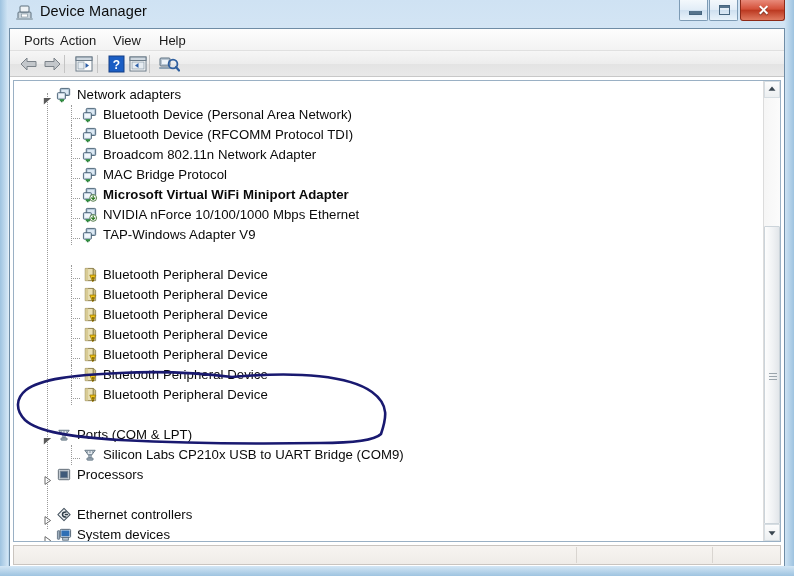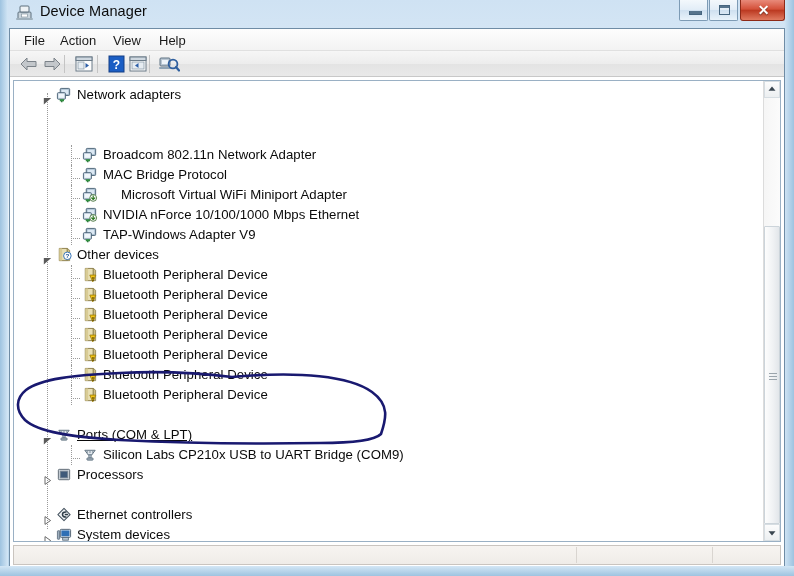--- a/index.html
+++ b/index.html
@@ -121,21 +121,21 @@
       <div class="glyph-max"></div>
     </div>
     <div class="cbtn" id="btn-close">
       <div class="glyph-x">✕</div>
     </div>
   </div>
 
   <div id="client">
 
     <div id="menubar">
-        <div class="menu-item" style="left: 8px;">File</div>
+        <div class="menu-item" style="left: 8px;">Ports</div>
         <div class="menu-item" style="left: 44px;">Action</div>
         <div class="menu-item" style="left: 97px;">View</div>
         <div class="menu-item" style="left: 143px;">Help</div>
       </div>
 
     <div id="toolbar">
         <div class="tbsep" style="left: 54px;"></div>
         <div class="tbsep" style="left: 87px;"></div>
         <div class="tbsep" style="left: 139px;"></div>
         <div class="tb" style="left: 8px;"><span><svg viewBox="0 0 22 20" width="22" height="20">
@@ -179,20 +179,46 @@
             <span class="ico" style="left: 42px;"><svg viewBox="0 0 16 17" width="16" height="16">
                 <rect x="4" y="1.5" width="10" height="7.5" rx="1" fill="#9fb6c9" stroke="#4d6477" stroke-width="1"></rect>
                 <rect x="5.3" y="2.8" width="7.4" height="4.8" fill="#dbe8f3"></rect>
                 <rect x="1" y="6" width="8.5" height="7" rx="1" fill="#c3d3e0" stroke="#4d6477" stroke-width="1"></rect>
                 <rect x="2.2" y="7.2" width="6.1" height="4.3" fill="#f0f6fb"></rect>
                 <path d="M3.5 13 L8 13 L8 15.2 L3.5 15.2 Z" fill="#2f8f3f"></path>
                 <rect x="4.8" y="15" width="1.6" height="1.2" fill="#1f6b2c"></rect>
               </svg></span>
             <span class="rowlabel" style="left: 63px;">Network adapters</span>
           </div>
+          <div class="row" style="top: 24px;">
+            <div class="guide" style="left: 57px; top: 0px; height: 20px;"></div>
+            <div class="hguide" style="left: 57px; top: 13px; width: 9px;"></div>
+            <span class="ico" style="left: 68px;"><svg viewBox="0 0 16 17" width="16" height="16">
+                <rect x="4" y="1.5" width="10" height="7.5" rx="1" fill="#9fb6c9" stroke="#4d6477" stroke-width="1"></rect>
+                <rect x="5.3" y="2.8" width="7.4" height="4.8" fill="#dbe8f3"></rect>
+                <rect x="1" y="6" width="8.5" height="7" rx="1" fill="#c3d3e0" stroke="#4d6477" stroke-width="1"></rect>
+                <rect x="2.2" y="7.2" width="6.1" height="4.3" fill="#f0f6fb"></rect>
+                <path d="M3.5 13 L8 13 L8 15.2 L3.5 15.2 Z" fill="#2f8f3f"></path>
+                <rect x="4.8" y="15" width="1.6" height="1.2" fill="#1f6b2c"></rect>
+              </svg></span>
+            <span class="rowlabel" style="left: 89px;">Bluetooth Device (Personal Area Network)</span>
+          </div>
+          <div class="row" style="top: 44px;">
+            <div class="guide" style="left: 57px; top: 0px; height: 20px;"></div>
+            <div class="hguide" style="left: 57px; top: 13px; width: 9px;"></div>
+            <span class="ico" style="left: 68px;"><svg viewBox="0 0 16 17" width="16" height="16">
+                <rect x="4" y="1.5" width="10" height="7.5" rx="1" fill="#9fb6c9" stroke="#4d6477" stroke-width="1"></rect>
+                <rect x="5.3" y="2.8" width="7.4" height="4.8" fill="#dbe8f3"></rect>
+                <rect x="1" y="6" width="8.5" height="7" rx="1" fill="#c3d3e0" stroke="#4d6477" stroke-width="1"></rect>
+                <rect x="2.2" y="7.2" width="6.1" height="4.3" fill="#f0f6fb"></rect>
+                <path d="M3.5 13 L8 13 L8 15.2 L3.5 15.2 Z" fill="#2f8f3f"></path>
+                <rect x="4.8" y="15" width="1.6" height="1.2" fill="#1f6b2c"></rect>
+              </svg></span>
+            <span class="rowlabel" style="left: 89px;">Bluetooth Device (RFCOMM Protocol TDI)</span>
+          </div>
           <div class="row" style="top: 64px;">
             <div class="guide" style="left: 57px; top: 0px; height: 20px;"></div>
             <div class="hguide" style="left: 57px; top: 13px; width: 9px;"></div>
             <span class="ico" style="left: 68px;"><svg viewBox="0 0 16 17" width="16" height="16">
                 <rect x="4" y="1.5" width="10" height="7.5" rx="1" fill="#9fb6c9" stroke="#4d6477" stroke-width="1"></rect>
                 <rect x="5.3" y="2.8" width="7.4" height="4.8" fill="#dbe8f3"></rect>
                 <rect x="1" y="6" width="8.5" height="7" rx="1" fill="#c3d3e0" stroke="#4d6477" stroke-width="1"></rect>
                 <rect x="2.2" y="7.2" width="6.1" height="4.3" fill="#f0f6fb"></rect>
                 <path d="M3.5 13 L8 13 L8 15.2 L3.5 15.2 Z" fill="#2f8f3f"></path>
                 <rect x="4.8" y="15" width="1.6" height="1.2" fill="#1f6b2c"></rect>
@@ -218,21 +244,21 @@
             <span class="ico" style="left: 68px;"><svg viewBox="0 0 16 17" width="16" height="16">
                 <rect x="4" y="1.5" width="10" height="7.5" rx="1" fill="#9fb6c9" stroke="#4d6477" stroke-width="1"></rect>
                 <rect x="5.3" y="2.8" width="7.4" height="4.8" fill="#dbe8f3"></rect>
                 <rect x="1" y="6" width="8.5" height="7" rx="1" fill="#c3d3e0" stroke="#4d6477" stroke-width="1"></rect>
                 <rect x="2.2" y="7.2" width="6.1" height="4.3" fill="#f0f6fb"></rect>
                 <path d="M3.5 13 L8 13 L8 15.2 L3.5 15.2 Z" fill="#2f8f3f"></path>
                 <rect x="4.8" y="15" width="1.6" height="1.2" fill="#1f6b2c"></rect>
                 <circle cx="11.4" cy="11.6" r="3.6" fill="#ffffff" stroke="#3a6a2f" stroke-width=".9"></circle>
                 <path d="M11.4 9.3 L11.4 13 M9.7 11.5 L11.4 13.3 L13.1 11.5" fill="none" stroke="#2f7a25" stroke-width="1.3" stroke-linecap="round" stroke-linejoin="round"></path>
               </svg></span>
-            <span class="rowlabel" style="left: 107px;">Microsoft Virtual WiFi Miniport Adapter</span>
+            <span class="rowlabel" style="left: 89px; font-weight: bold;">Microsoft Virtual WiFi Miniport Adapter</span>
           </div>
           <div class="row" style="top: 124px;">
             <div class="guide" style="left: 57px; top: 0px; height: 20px;"></div>
             <div class="hguide" style="left: 57px; top: 13px; width: 9px;"></div>
             <span class="ico" style="left: 68px;"><svg viewBox="0 0 16 17" width="16" height="16">
                 <rect x="4" y="1.5" width="10" height="7.5" rx="1" fill="#9fb6c9" stroke="#4d6477" stroke-width="1"></rect>
                 <rect x="5.3" y="2.8" width="7.4" height="4.8" fill="#dbe8f3"></rect>
                 <rect x="1" y="6" width="8.5" height="7" rx="1" fill="#c3d3e0" stroke="#4d6477" stroke-width="1"></rect>
                 <rect x="2.2" y="7.2" width="6.1" height="4.3" fill="#f0f6fb"></rect>
                 <path d="M3.5 13 L8 13 L8 15.2 L3.5 15.2 Z" fill="#2f8f3f"></path>
@@ -247,33 +273,20 @@
             <div class="hguide" style="left: 57px; top: 13px; width: 9px;"></div>
             <span class="ico" style="left: 68px;"><svg viewBox="0 0 16 17" width="16" height="16">
                 <rect x="4" y="1.5" width="10" height="7.5" rx="1" fill="#9fb6c9" stroke="#4d6477" stroke-width="1"></rect>
                 <rect x="5.3" y="2.8" width="7.4" height="4.8" fill="#dbe8f3"></rect>
                 <rect x="1" y="6" width="8.5" height="7" rx="1" fill="#c3d3e0" stroke="#4d6477" stroke-width="1"></rect>
                 <rect x="2.2" y="7.2" width="6.1" height="4.3" fill="#f0f6fb"></rect>
                 <path d="M3.5 13 L8 13 L8 15.2 L3.5 15.2 Z" fill="#2f8f3f"></path>
                 <rect x="4.8" y="15" width="1.6" height="1.2" fill="#1f6b2c"></rect>
               </svg></span>
             <span class="rowlabel" style="left: 89px;">TAP-Windows Adapter V9</span>
-          </div>
-          <div class="row" style="top: 164px;">
-            <span class="twisty" style="left: 29px;"><svg viewBox="0 0 9 9" width="9" height="9">
-                <path d="M0.8 2 L8.2 2 L0.8 8.6 Z" fill="#5a5a5a"></path>
-              </svg></span>
-            <span class="ico" style="left: 42px;"><svg viewBox="0 0 16 17" width="16" height="16">
-                <path d="M3 1.5 L11.5 1.5 L11.5 14.5 L3 14.5 Z" fill="#e8dfb4" stroke="#8a7c47" stroke-width="1"></path>
-                <path d="M3 1.5 L6 1.5 L6 14.5 L3 14.5 Z" fill="#d8cb95"></path>
-                <path d="M11.5 1.5 L14 3.5 L14 14.5 L11.5 14.5 Z" fill="#cdbf87" stroke="#8a7c47" stroke-width=".8"></path>
-                <circle cx="11.6" cy="9.4" r="4" fill="#ffffff" stroke="#2f6fb5" stroke-width="1"></circle>
-                <text x="11.6" y="12.1" font-family="Liberation Sans, sans-serif" font-size="6.6" font-weight="bold" fill="#1b4f8f" text-anchor="middle">?</text>
-              </svg></span>
-            <span class="rowlabel" style="left: 63px;">Other devices</span>
           </div>
           <div class="row" style="top: 184px;">
             <div class="guide" style="left: 57px; top: 0px; height: 20px;"></div>
             <div class="hguide" style="left: 57px; top: 13px; width: 9px;"></div>
             <span class="ico" style="left: 68px;"><svg viewBox="0 0 16 17" width="16" height="16">
                 <path d="M3 1.5 L11.5 1.5 L11.5 14.5 L3 14.5 Z" fill="#e8dfb4" stroke="#8a7c47" stroke-width="1"></path>
                 <path d="M3 1.5 L6 1.5 L6 14.5 L3 14.5 Z" fill="#d8cb95"></path>
                 <path d="M11.5 1.5 L14 3.5 L14 14.5 L11.5 14.5 Z" fill="#cdbf87" stroke="#8a7c47" stroke-width=".8"></path>
                 <path d="M8.2 8.2 L14.6 8.2 L11.4 15.4 Z" fill="#f5c518" stroke="#9a7b06" stroke-width=".9" stroke-linejoin="round" transform="translate(-0.4,0.4)"></path>
                 <rect x="10.6" y="10.6" width="1.1" height="2.6" fill="#3a2f00"></rect>
@@ -364,21 +377,21 @@
                 <path d="M0.8 2 L8.2 2 L0.8 8.6 Z" fill="#5a5a5a"></path>
               </svg></span>
             <span class="ico" style="left: 42px;"><svg viewBox="0 0 16 17" width="16" height="16">
                 <path d="M2.5 3.5 L13.5 3.5 L9.8 8.5 L6.2 8.5 Z" fill="#dfe6ec" stroke="#5b6d7c" stroke-width="1" stroke-linejoin="round"></path>
                 <circle cx="5" cy="5.3" r=".75" fill="#5b6d7c"></circle>
                 <circle cx="8" cy="5.3" r=".75" fill="#5b6d7c"></circle>
                 <circle cx="11" cy="5.3" r=".75" fill="#5b6d7c"></circle>
                 <rect x="6.8" y="8.4" width="2.4" height="3.4" fill="#b9c5cf" stroke="#5b6d7c" stroke-width=".8"></rect>
                 <rect x="4.6" y="11.6" width="6.8" height="2.4" rx="1" fill="#9daab5" stroke="#5b6d7c" stroke-width=".8"></rect>
               </svg></span>
-            <span class="rowlabel" style="left: 63px; text-decoration: underline;">Ports (COM &amp; LPT)</span>
+            <span class="rowlabel" style="left: 63px;">Ports (COM &amp; LPT)</span>
           </div>
           <div class="row" style="top: 364px;">
             <div class="guide" style="left: 57px; top: 0px; height: 20px;"></div>
             <div class="hguide" style="left: 57px; top: 13px; width: 9px;"></div>
             <span class="ico" style="left: 68px;"><svg viewBox="0 0 16 17" width="16" height="16">
                 <path d="M2.5 3.5 L13.5 3.5 L9.8 8.5 L6.2 8.5 Z" fill="#dfe6ec" stroke="#5b6d7c" stroke-width="1" stroke-linejoin="round"></path>
                 <circle cx="5" cy="5.3" r=".75" fill="#5b6d7c"></circle>
                 <circle cx="8" cy="5.3" r=".75" fill="#5b6d7c"></circle>
                 <circle cx="11" cy="5.3" r=".75" fill="#5b6d7c"></circle>
                 <rect x="6.8" y="8.4" width="2.4" height="3.4" fill="#b9c5cf" stroke="#5b6d7c" stroke-width=".8"></rect>

